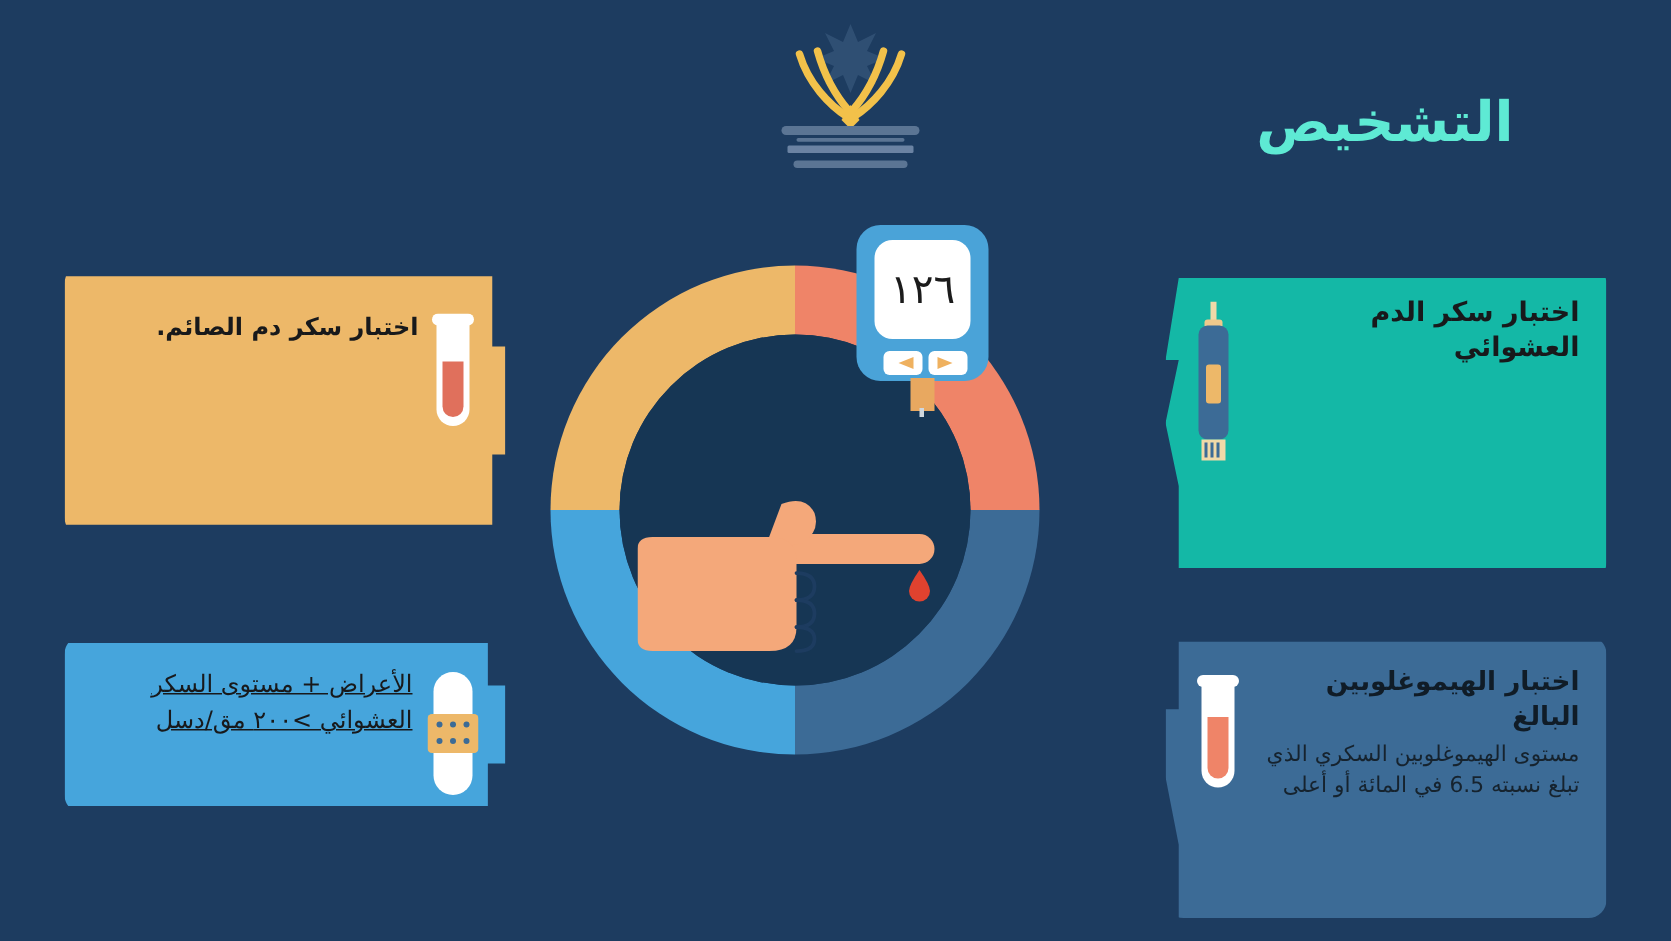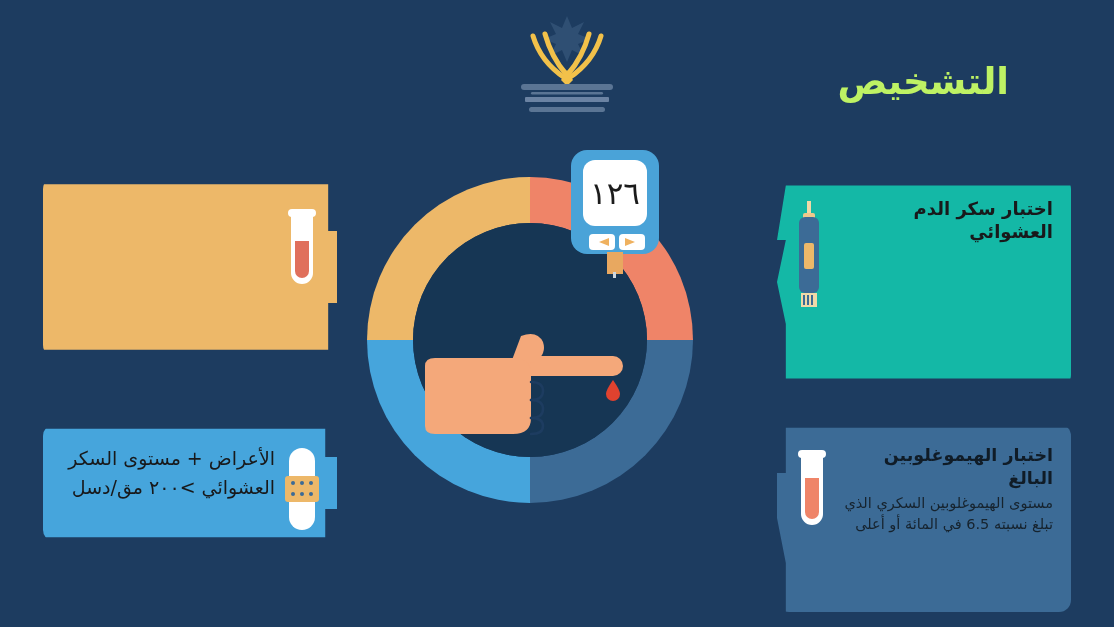--- a/index.html
+++ b/index.html
@@ -11,21 +11,21 @@
   }
   .stage{position:absolute;inset:0;}
 
   
   .logo{position:absolute;left:497px;top:8px;width:140px;height:112px;}
   .logo svg{display:block;}
 
   
   .page-title{
     position:absolute;right:105px;top:62px;
-    color:#bef264;font-size:37px;font-weight:700;
+    color:#5eead4;font-size:37px;font-weight:700;
     letter-spacing:0;line-height:1.1;white-space:nowrap;
     font-family:"DejaVu Sans","Liberation Sans",sans-serif;
   }
 
   
   .donut-wrap{position:absolute;left:365px;top:175px;width:330px;height:330px;}
   .donut-wrap svg{display:block;}
   .meter{position:absolute;left:567px;top:150px;width:96px;height:128px;}
   .meter svg{display:block;}
   .hand{position:absolute;left:425px;top:330px;width:240px;height:150px;}
@@ -77,21 +77,21 @@
 
   
   #card-symptoms{
     left:43px;top:424px;width:294px;height:118px;
     background:#46a5dc;
     border-radius:12px;
     clip-path:polygon(
       0% 4%, 0% 96%,
       96% 96%, 96% 72%, 100% 72%, 100% 28%, 96% 28%, 96% 4%);
   }
-  #card-symptoms .txt{font-size:19px;line-height:1.5;padding-top:6px;}
+  #card-symptoms .txt{font-size:16px;line-height:1.5;padding-top:6px;text-decoration:underline;}
   #card-symptoms .ic{margin-top:8px;margin-left:10px;}
 
   
   #card-hba1c{
     right:43px;top:424px;width:294px;height:188px;
     background:#3c6b96;
     border-radius:12px;
     clip-path:polygon(
       3% 2%, 3% 26%, 0% 26%, 0% 50%, 3% 74%, 3% 74%,
       3% 100%, 100% 100%, 100% 2%);
@@ -182,33 +182,34 @@
       <rect x="4" y="0" width="88" height="104" rx="16" fill="#4aa3d8"></rect>
       <rect x="16" y="10" width="64" height="66" rx="12" fill="#ffffff"></rect>
       <rect x="22" y="84" width="26" height="16" rx="4" fill="#ffffff"></rect>
       <rect x="52" y="84" width="26" height="16" rx="4" fill="#ffffff"></rect>
       <path d="M42 88 l0 8 -10 -4z" fill="#efb15f"></path>
       <path d="M58 88 l0 8 10 -4z" fill="#efb15f"></path>
       <rect x="40" y="102" width="16" height="22" fill="#e8a860"></rect>
       <rect x="46" y="122" width="3" height="8" fill="#cfd7de"></rect>
     </svg>
     <div style="position:absolute;left:16px;top:10px;width:64px;height:66px;display:flex;align-items:center;justify-content:center;">
-      <span style="font-size:31px;color:#1b1b1b;font-family:'DejaVu Sans',sans-serif;letter-spacing:1px;">١٢٦</span>
+      <span style="font-size:27px;color:#1b1b1b;font-family:'DejaVu Sans',sans-serif;letter-spacing:1px;">١٢٦</span>
     </div>
   </div>
 
   <div class="card" id="card-fasting">
     <div class="ic">
       <svg class="icon-svg" width="34" height="86" viewBox="0 0 34 86" xmlns="http://www.w3.org/2000/svg">
         <rect x="3" y="0" width="28" height="8" rx="4" fill="#ffffff"></rect>
         <path d="M6 6 h22 v58 a11 11 0 0 1 -22 0z" fill="#ffffff"></path>
         <path d="M10 32 h14 v30 a7 7 0 0 1 -14 0z" fill="#e0705c"></path>
       </svg>
     </div>
     <div class="txt">
+      <span class="head">اختبار سكر دم الصائم.</span>
     </div>
   </div>
 
   <div class="card" id="card-random">
     <div class="txt">
       <span class="head">اختبار سكر الدم العشوائي</span>
     </div>
     <div class="ic">
       <svg class="icon-svg" width="28" height="108" viewBox="0 0 28 108" xmlns="http://www.w3.org/2000/svg">
         <rect x="12" y="0" width="4" height="14" fill="#f0d9a8"></rect>

